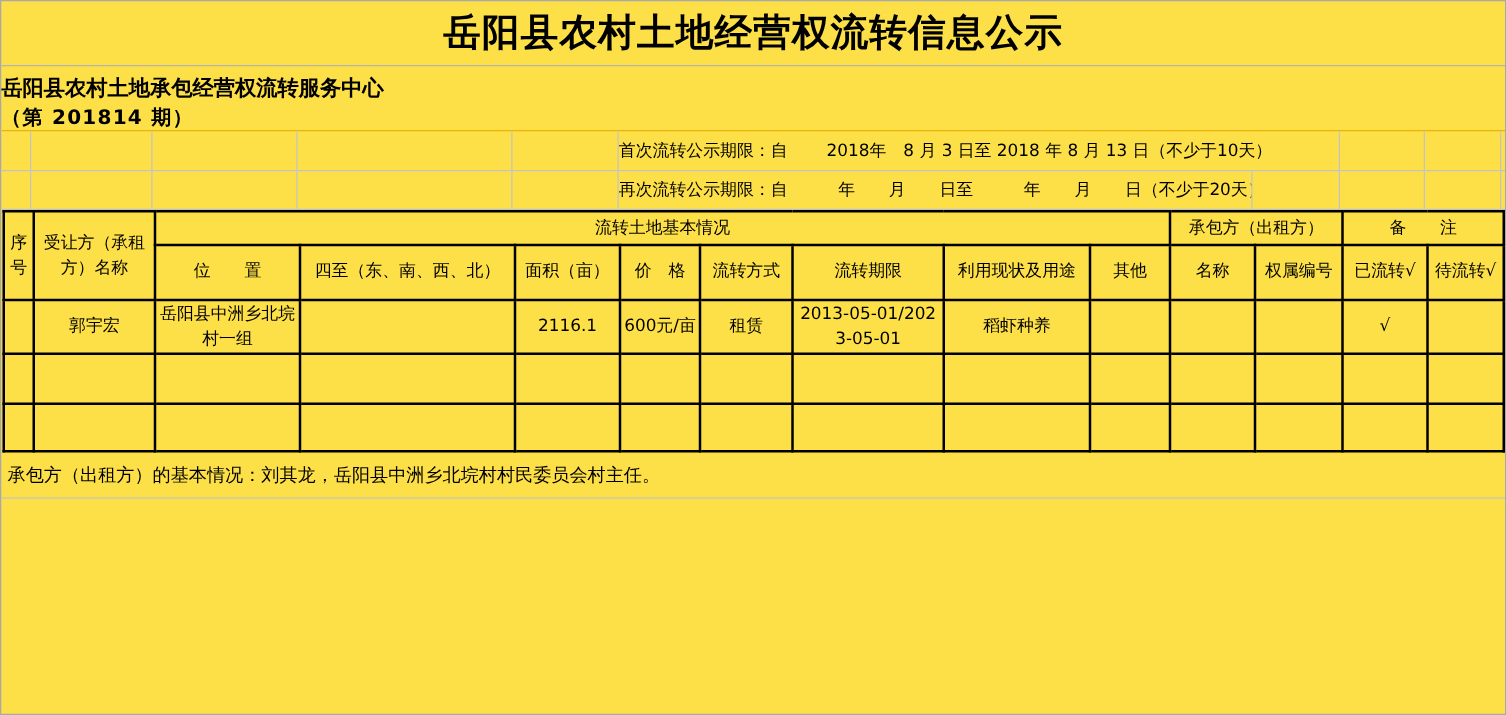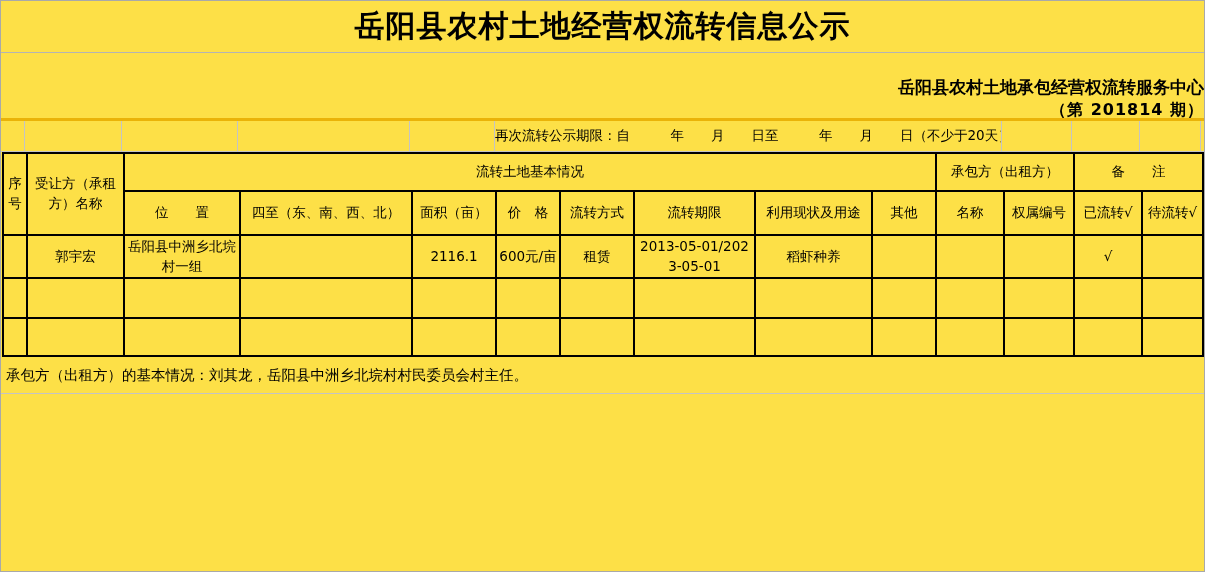--- a/index.html
+++ b/index.html
@@ -8,22 +8,22 @@
     position:relative; width:1203px; height:570px;
     background:#fde047; border:1px solid #a9a9a9; overflow:hidden;
   }
   
   .title-row {
     height:51px; border-bottom:1px solid #b4b4b4;
     display:flex; align-items:center; justify-content:center;
     font-size:30px; font-weight:bold; letter-spacing:1px;
   }
   .subtitle-row {
-    height:52px; border-bottom:3px solid #eab308;
-    text-align:right; box-sizing:border-box; padding-top:6px;margin-top:16px;
+    height:52px; border-bottom:1px solid #eab308;
+    text-align:left; box-sizing:border-box; padding-top:6px;
   }
   .subtitle-main { font-size:17px; font-weight:bold; line-height:25px; }
   .subtitle-issue { font-size:16px; font-weight:bold; line-height:20px; letter-spacing:1px; }
   
   .intro {
     height:100px; box-sizing:border-box; overflow:hidden;
     padding:7px 6px 0 6px; font-size:15.5px; line-height:27px;
     text-indent:32px; text-align:justify; border-bottom:1px solid #c4c4c4;
   }
   
@@ -37,21 +37,21 @@
   .w68{width:68px} .w61{width:61px}
   
   table.main {
     border-collapse:collapse; table-layout:fixed; width:1201px; margin-left:1px;
   }
   table.main th, table.main td {
     border:2px solid #000; font-size:13.5px; font-weight:normal;
     text-align:center; vertical-align:middle; padding:1px 2px;
     word-break:break-all; overflow:hidden; line-height:1.45;
   }
-  tr.hr1 { height:38px; } tr.hr2 { height:44px; }
+  tr.hr1 { height:27px; } tr.hr2 { height:44px; }
   tr.dr1 { height:40px; } tr.dr2 { height:40px; } tr.dr3 { height:38px; }
   td.check { font-size:15px; }
   
   .footer-row {
     display:flex; align-items:center; box-sizing:border-box;
     padding-left:5px; font-size:14.5px; border-bottom:1px solid #c4c4c4;
   }
   .fr1 { height:42px; } .fr2 { height:37px; }
 </style>
 </head>
@@ -62,20 +62,30 @@
   <div class="title-row">
     <span>岳阳县农村土地经营权流转信息公示</span>
   </div>
 
   <div class="subtitle-row">
     <div class="subtitle-main">岳阳县农村土地承包经营权流转服务中心</div>
     <div class="subtitle-issue">（第 201814 期）</div>
   </div>
 
 
+  <div class="period-row period-a">
+    <div class="pcell w24"></div>
+    <div class="pcell w97"></div>
+    <div class="pcell w116"></div>
+    <div class="pcell w172"></div>
+    <div class="pcell w85"></div>
+    <div class="pcell w577 ptext">首次流转公示期限：自　　 2018年　8 月 3 日至 2018 年 8 月 13 日（不少于10天）</div>
+    <div class="pcell w68"></div>
+    <div class="pcell w61"></div>
+  </div>
 
   <div class="period-row period-b">
     <div class="pcell w24"></div>
     <div class="pcell w97"></div>
     <div class="pcell w116"></div>
     <div class="pcell w172"></div>
     <div class="pcell w85"></div>
     <div class="pcell w507 ptext">再次流转公示期限：自　　　年　　月　　日至　　　年　　月　　日（不少于20天）</div>
     <div class="pcell w70"></div>
     <div class="pcell w68"></div>

